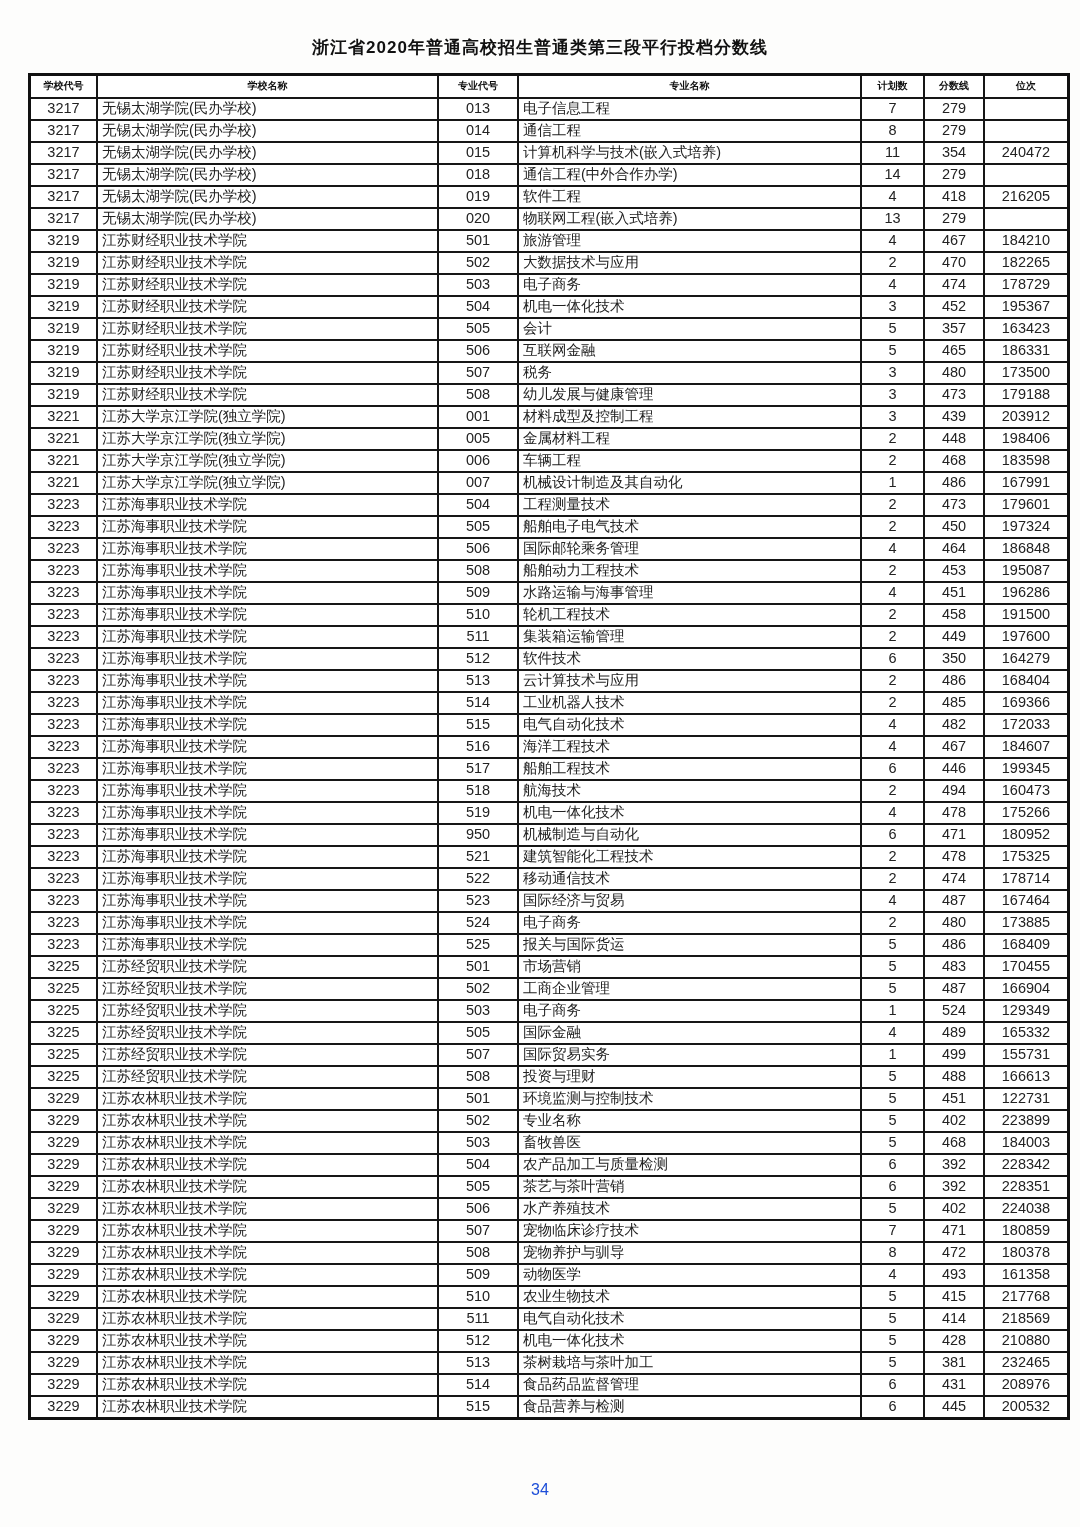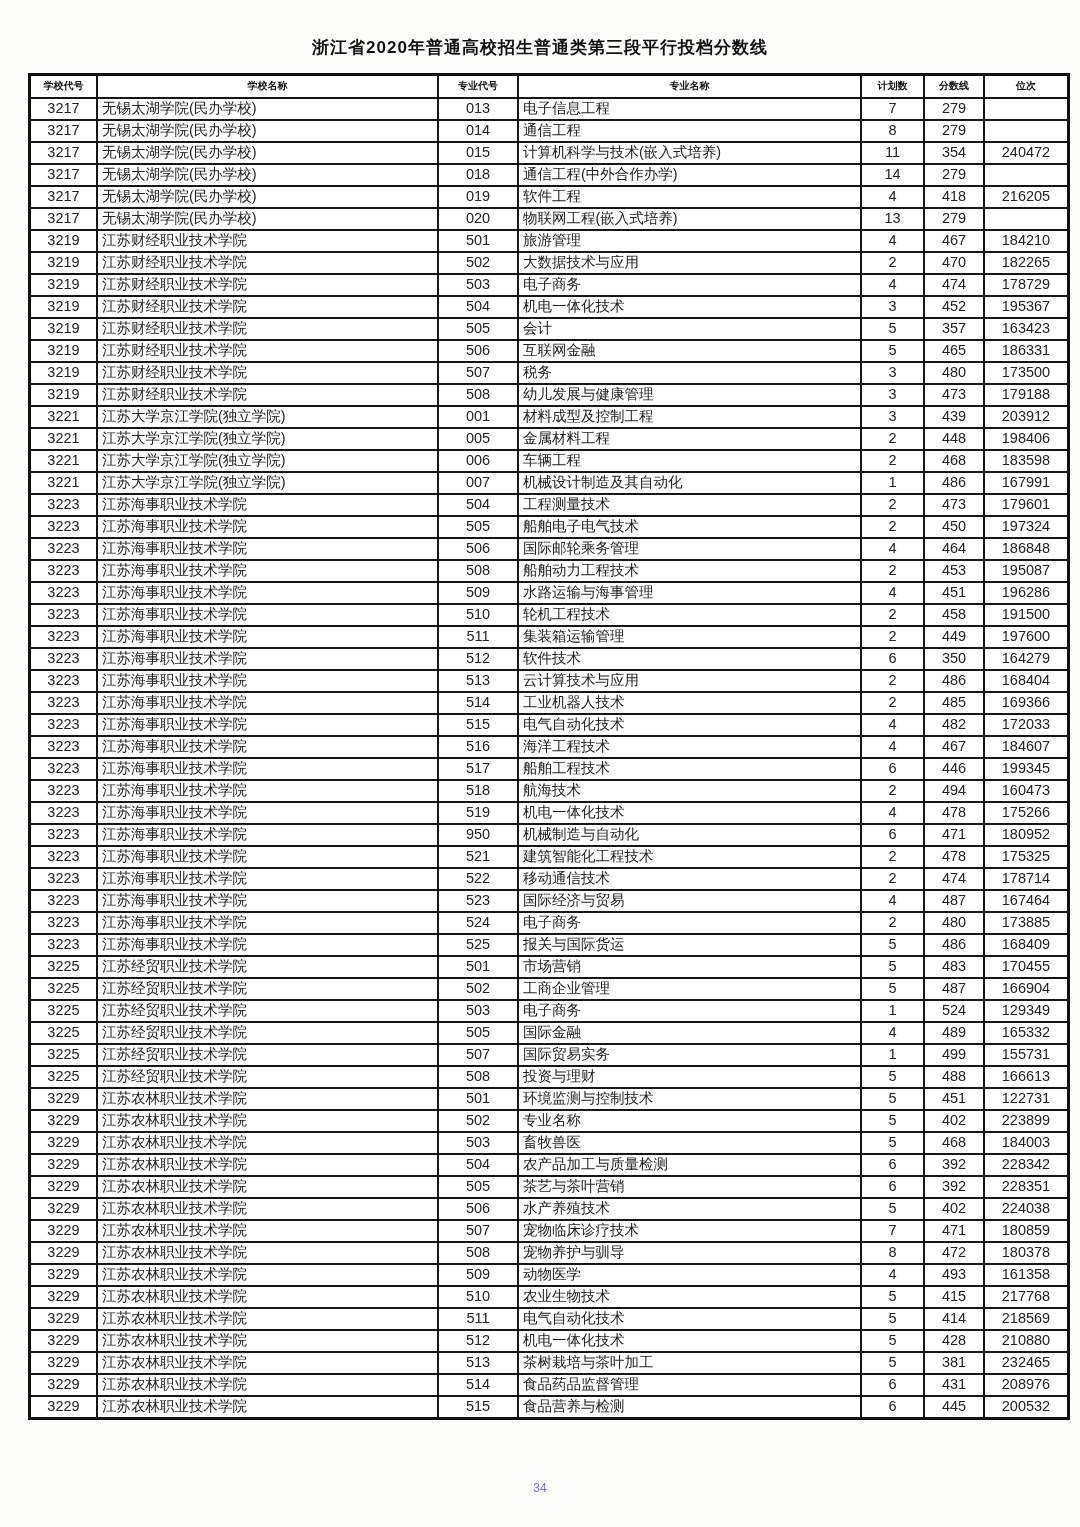--- a/index.html
+++ b/index.html
@@ -54,22 +54,22 @@
   .c2{width:70px;text-align:center;}
   .c3{width:333px;text-align:left;}
   .c4{width:53px;text-align:center;}
   .c5{width:50px;text-align:center;}
   .c6{width:74px;text-align:center;}
   .page-number{
     position:absolute;
     left:0;right:0;
     top:1481px;
     text-align:center;
-    font-size:12px;
-    color:#8b5cf6;
+    font-size:16px;
+    color:#1d4ed8;
   }
 </style>
 </head>
 <body>
 
 <div class="page">
 
   <div class="doc-title">浙江省2020年普通高校招生普通类第三段平行投档分数线</div>
 
   <table class="score-table">

